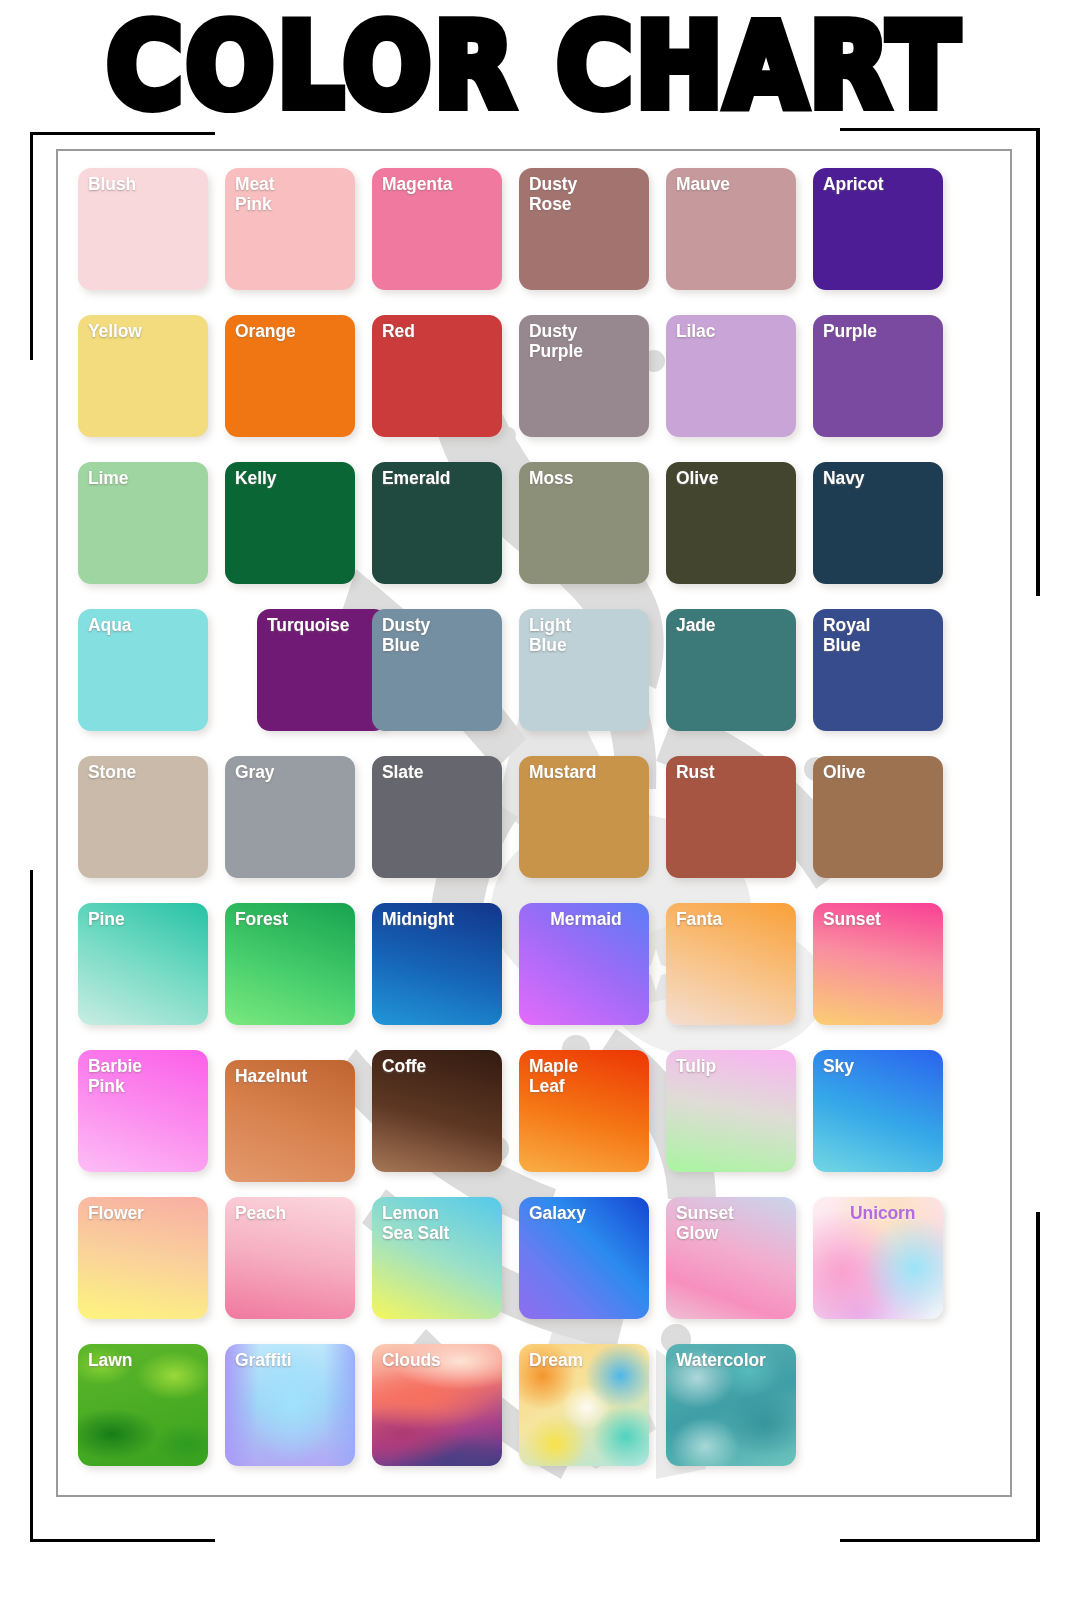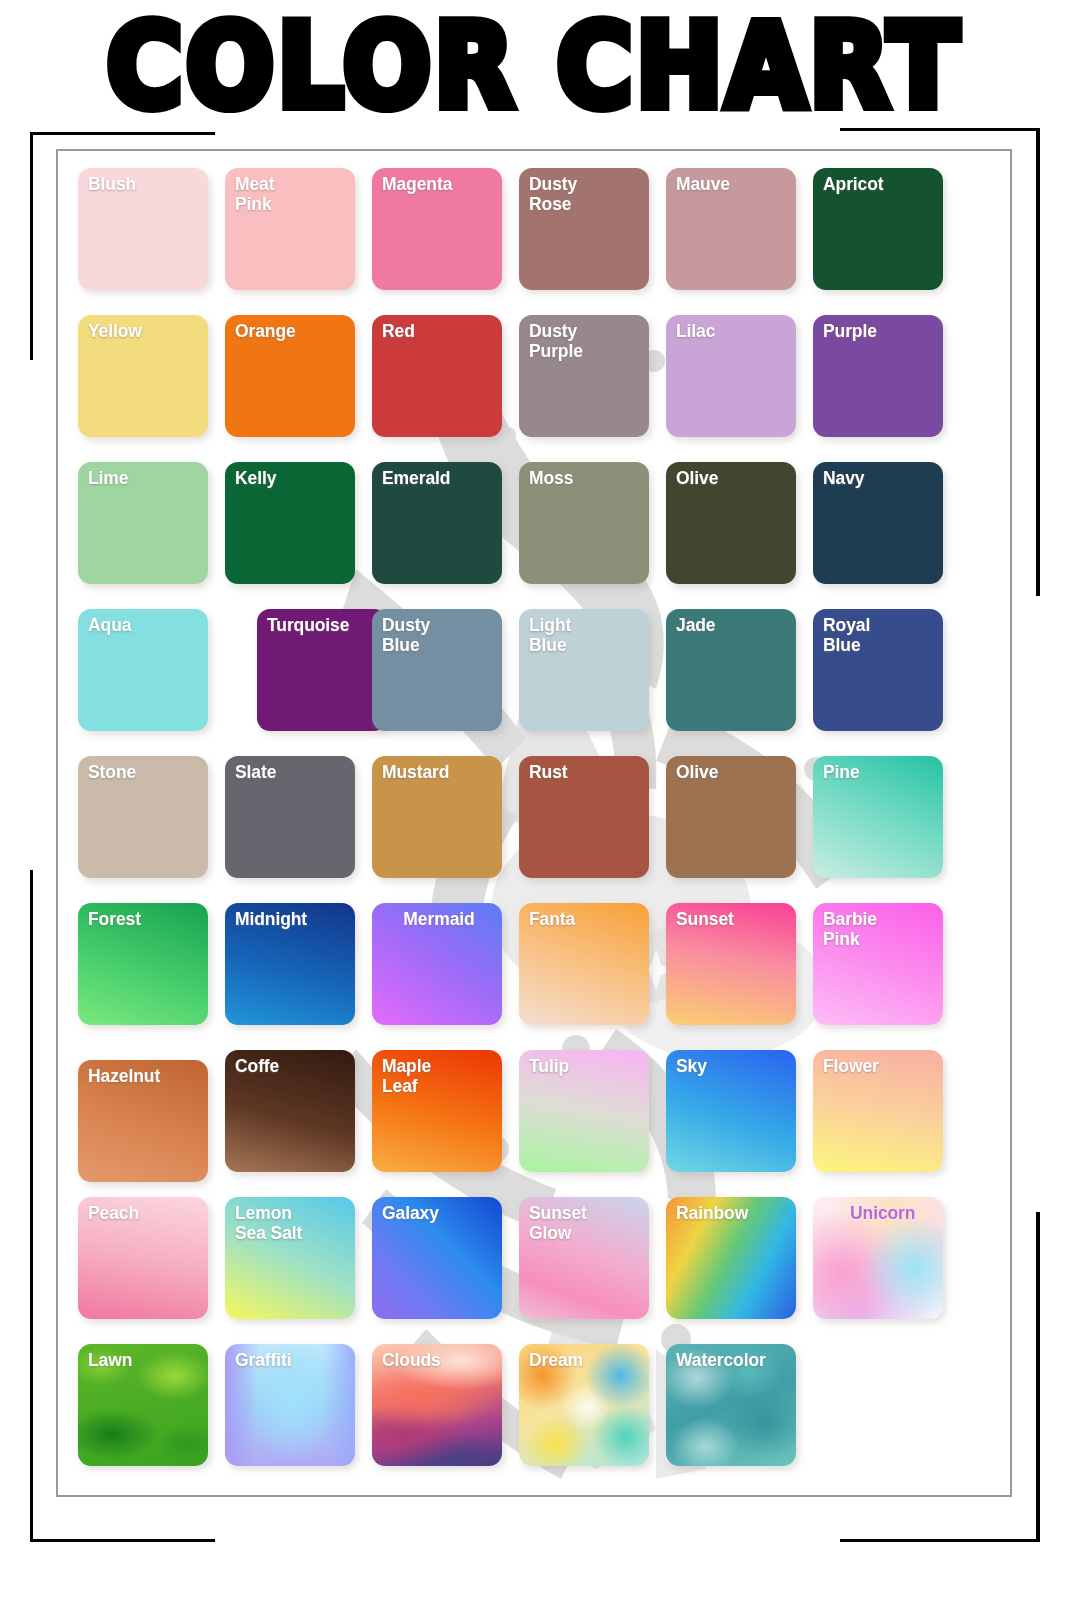--- a/index.html
+++ b/index.html
@@ -172,21 +172,21 @@
     </div>
     <div class="swatch" style="background: rgb(240, 121, 159);">
       <div class="label">Magenta</div>
     </div>
     <div class="swatch" style="background: rgb(163, 116, 111);">
       <div class="label">Dusty<br>Rose</div>
     </div>
     <div class="swatch" style="background: rgb(198, 154, 156);">
       <div class="label">Mauve</div>
     </div>
-    <div class="swatch" style="background: #14532d;">
+    <div class="swatch" style="background: #4c1d95;">
       <div class="label">Apricot</div>
     </div>
     <div class="swatch" style="background: rgb(242, 220, 126);">
       <div class="label">Yellow</div>
     </div>
     <div class="swatch" style="background: rgb(240, 118, 19);">
       <div class="label">Orange</div>
     </div>
     <div class="swatch" style="background: rgb(203, 59, 59);">
       <div class="label">Red</div>
@@ -232,20 +232,23 @@
     </div>
     <div class="swatch" style="background: rgb(59, 122, 120);">
       <div class="label">Jade</div>
     </div>
     <div class="swatch" style="background: rgb(55, 76, 140);">
       <div class="label">Royal<br>Blue</div>
     </div>
     <div class="swatch" style="background: rgb(201, 186, 169);">
       <div class="label">Stone</div>
     </div>
+    <div class="swatch" style="background: rgb(152, 156, 163);">
+      <div class="label">Gray</div>
+    </div>
     <div class="swatch" style="background: rgb(101, 102, 110);">
       <div class="label">Slate</div>
     </div>
     <div class="swatch" style="background: rgb(200, 148, 74);">
       <div class="label">Mustard</div>
     </div>
     <div class="swatch" style="background: rgb(166, 85, 66);">
       <div class="label">Rust</div>
     </div>
     <div class="swatch" style="background: rgb(157, 114, 81);">
@@ -295,23 +298,20 @@
     </div>
     <div class="swatch" style="background: linear-gradient(205deg, rgb(85, 201, 234) 0%, rgb(157, 225, 198) 50%, rgb(246, 247, 92) 100%);">
       <div class="label">Lemon<br>Sea Salt</div>
     </div>
     <div class="swatch" style="background: linear-gradient(225deg, rgb(20, 70, 210) 0%, rgb(44, 139, 238) 40%, rgb(109, 123, 242) 72%, rgb(143, 109, 240) 100%);">
       <div class="label">Galaxy</div>
     </div>
     <div class="swatch" style="background: linear-gradient(200deg, rgb(201, 213, 236) 0%, rgb(242, 173, 207) 45%, rgb(247, 143, 190) 75%, rgb(239, 192, 212) 100%);">
       <div class="label">Sunset<br>Glow</div>
     </div>
-    <div class="swatch" style="background: linear-gradient(118deg, rgb(245, 148, 56) 0%, rgb(239, 212, 66) 26%, rgb(102, 200, 120) 48%, rgb(49, 183, 230) 70%, rgb(42, 94, 224) 100%);">
-      <div class="label">Rainbow</div>
-    </div>
     <div class="swatch" style="background: radial-gradient(circle at 78% 58%, rgba(150, 228, 248, 0.95) 0%, rgba(150, 228, 248, 0) 42%) 0% 0% / cover, radial-gradient(circle at 22% 62%, rgba(250, 160, 205, 0.95) 0%, rgba(250, 160, 205, 0) 50%), radial-gradient(circle at 60% 14%, rgba(253, 224, 186, 0.9) 0%, rgba(253, 224, 186, 0) 48%), radial-gradient(circle at 35% 95%, rgba(226, 168, 240, 0.85) 0%, rgba(226, 168, 240, 0) 52%), linear-gradient(160deg, rgb(253, 238, 242) 0%, rgb(251, 217, 230) 55%, rgb(238, 246, 251) 100%);">
       <div class="label" style="color: rgb(180, 107, 224); text-shadow: rgba(255, 255, 255, 0.65) 0px 1px 2px; margin-left: 27px;">Unicorn</div>
     </div>
     <div class="swatch" style="background: radial-gradient(58% 34% at 26% 74%, rgb(22, 125, 24) 0%, rgba(22, 125, 24, 0) 62%) 0% 0% / cover, radial-gradient(44% 30% at 74% 26%, rgb(154, 217, 58) 0%, rgba(154, 217, 58, 0) 66%), radial-gradient(40% 26% at 84% 82%, rgb(47, 154, 34) 0%, rgba(47, 154, 34, 0) 64%), radial-gradient(36% 24% at 18% 18%, rgb(132, 207, 51) 0%, rgba(132, 207, 51, 0) 66%), linear-gradient(165deg, rgb(93, 182, 42) 0%, rgb(58, 163, 31) 100%);">
       <div class="label">Lawn</div>
     </div>
     <div class="swatch" style="background: linear-gradient(92deg, rgba(167, 150, 246, 0.95) 0%, rgba(167, 150, 246, 0) 26%) 0% 0% / cover, linear-gradient(268deg, rgba(150, 168, 250, 0.9) 0%, rgba(150, 168, 250, 0) 24%), radial-gradient(48% 72% at 52% 46%, rgb(159, 226, 251) 0%, rgba(159, 226, 251, 0) 72%), linear-gradient(178deg, rgb(191, 233, 251) 0%, rgb(159, 212, 247) 48%, rgb(179, 166, 244) 100%);">
       <div class="label">Graffiti</div>
     </div>
     <div class="swatch" style="background: radial-gradient(88% 38% at 68% 14%, rgb(253, 227, 213) 0%, rgba(253, 227, 213, 0) 62%) 0% 0% / cover, radial-gradient(86% 40% at 40% 44%, rgb(247, 112, 95) 0%, rgba(247, 112, 95, 0) 66%), radial-gradient(78% 38% at 24% 74%, rgb(176, 58, 115) 0%, rgba(176, 58, 115, 0) 64%), radial-gradient(70% 34% at 62% 96%, rgb(74, 63, 134) 0%, rgba(74, 63, 134, 0) 68%), linear-gradient(168deg, rgb(251, 205, 182) 0%, rgb(244, 119, 108) 38%, rgb(165, 65, 139) 70%, rgb(63, 59, 130) 100%);">

